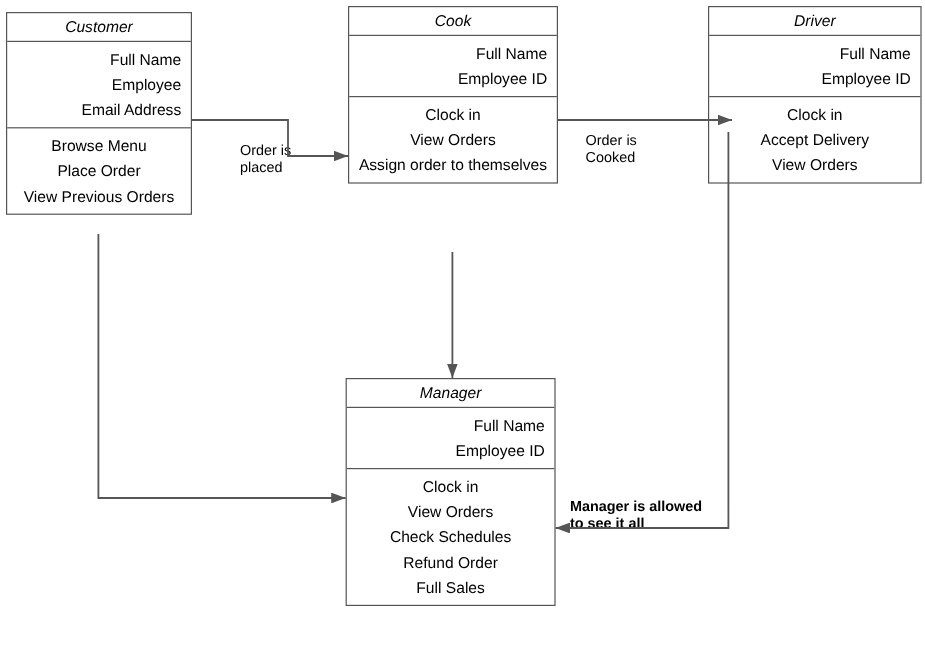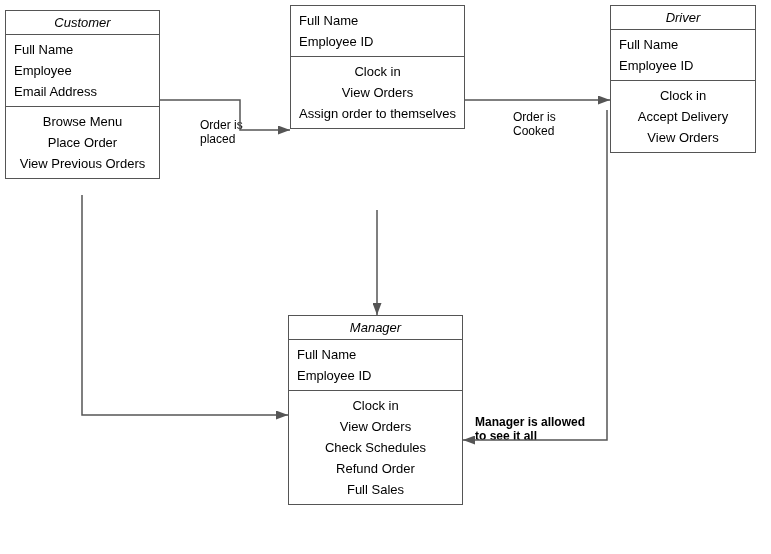--- a/index.html
+++ b/index.html
@@ -22,20 +22,21 @@
     .entity-header {
       text-align: center;
       border-bottom: 1px solid #555;
       padding: 4px 6px;
       font-style: italic;
     }
 
     .entity-attributes {
       padding: 4px 8px;
       border-bottom: 1px solid #555;
+      text-align: right;
     }
 
     .entity-methods {
       padding: 4px 8px;
       text-align: center;
     }
 
     .entity-attr, .entity-method {
       padding: 3px 0;
     }
@@ -67,32 +68,33 @@
     <div class="entity-attr">Email Address</div>
   </div>
   <div class="entity-methods">
     <div class="entity-method">Browse Menu</div>
     <div class="entity-method">Place Order</div>
     <div class="entity-method">View Previous Orders</div>
   </div>
 </div>
 
 <div class="entity-box" style="left:290px;top:5px;width:175px;">
+  <div class="entity-header">Cook</div>
   <div class="entity-attributes">
     <div class="entity-attr">Full Name</div>
     <div class="entity-attr">Employee ID</div>
   </div>
   <div class="entity-methods">
     <div class="entity-method">Clock in</div>
     <div class="entity-method">View Orders</div>
     <div class="entity-method">Assign order to themselves</div>
   </div>
 </div>
 
-<div class="entity-box" style="left:610px;top:5px;width:146px;">
+<div class="entity-box" style="left:590px;top:5px;width:178px;">
   <div class="entity-header">Driver</div>
   <div class="entity-attributes">
     <div class="entity-attr">Full Name</div>
     <div class="entity-attr">Employee ID</div>
   </div>
   <div class="entity-methods">
     <div class="entity-method">Clock in</div>
     <div class="entity-method">Accept Delivery</div>
     <div class="entity-method">View Orders</div>
   </div>
@@ -108,21 +110,21 @@
     <div class="entity-method">Clock in</div>
     <div class="entity-method">View Orders</div>
     <div class="entity-method">Check Schedules</div>
     <div class="entity-method">Refund Order</div>
     <div class="entity-method">Full Sales</div>
   </div>
 </div>
 
 <div class="arrow-label" style="left:200px;top:118px;white-space:pre-line;">Order is
 placed</div>
-<div class="arrow-label" style="left:488px;top:110px;white-space:pre-line;margin-left:25px;">Order is
+<div class="arrow-label" style="left:488px;top:110px;white-space:pre-line;">Order is
 Cooked</div>
 <div class="arrow-label" style="left:475px;top:415px;white-space:pre-line;font-weight:bold;">Manager is allowed
 to see it all</div>
 
 <svg class="diagram-svg">
   <defs>
     <marker id="arrowhead" markerWidth="8" markerHeight="6" refX="8" refY="3" orient="auto">
       <polygon points="0 0, 8 3, 0 6" fill="#555"></polygon>
     </marker>
   </defs>

